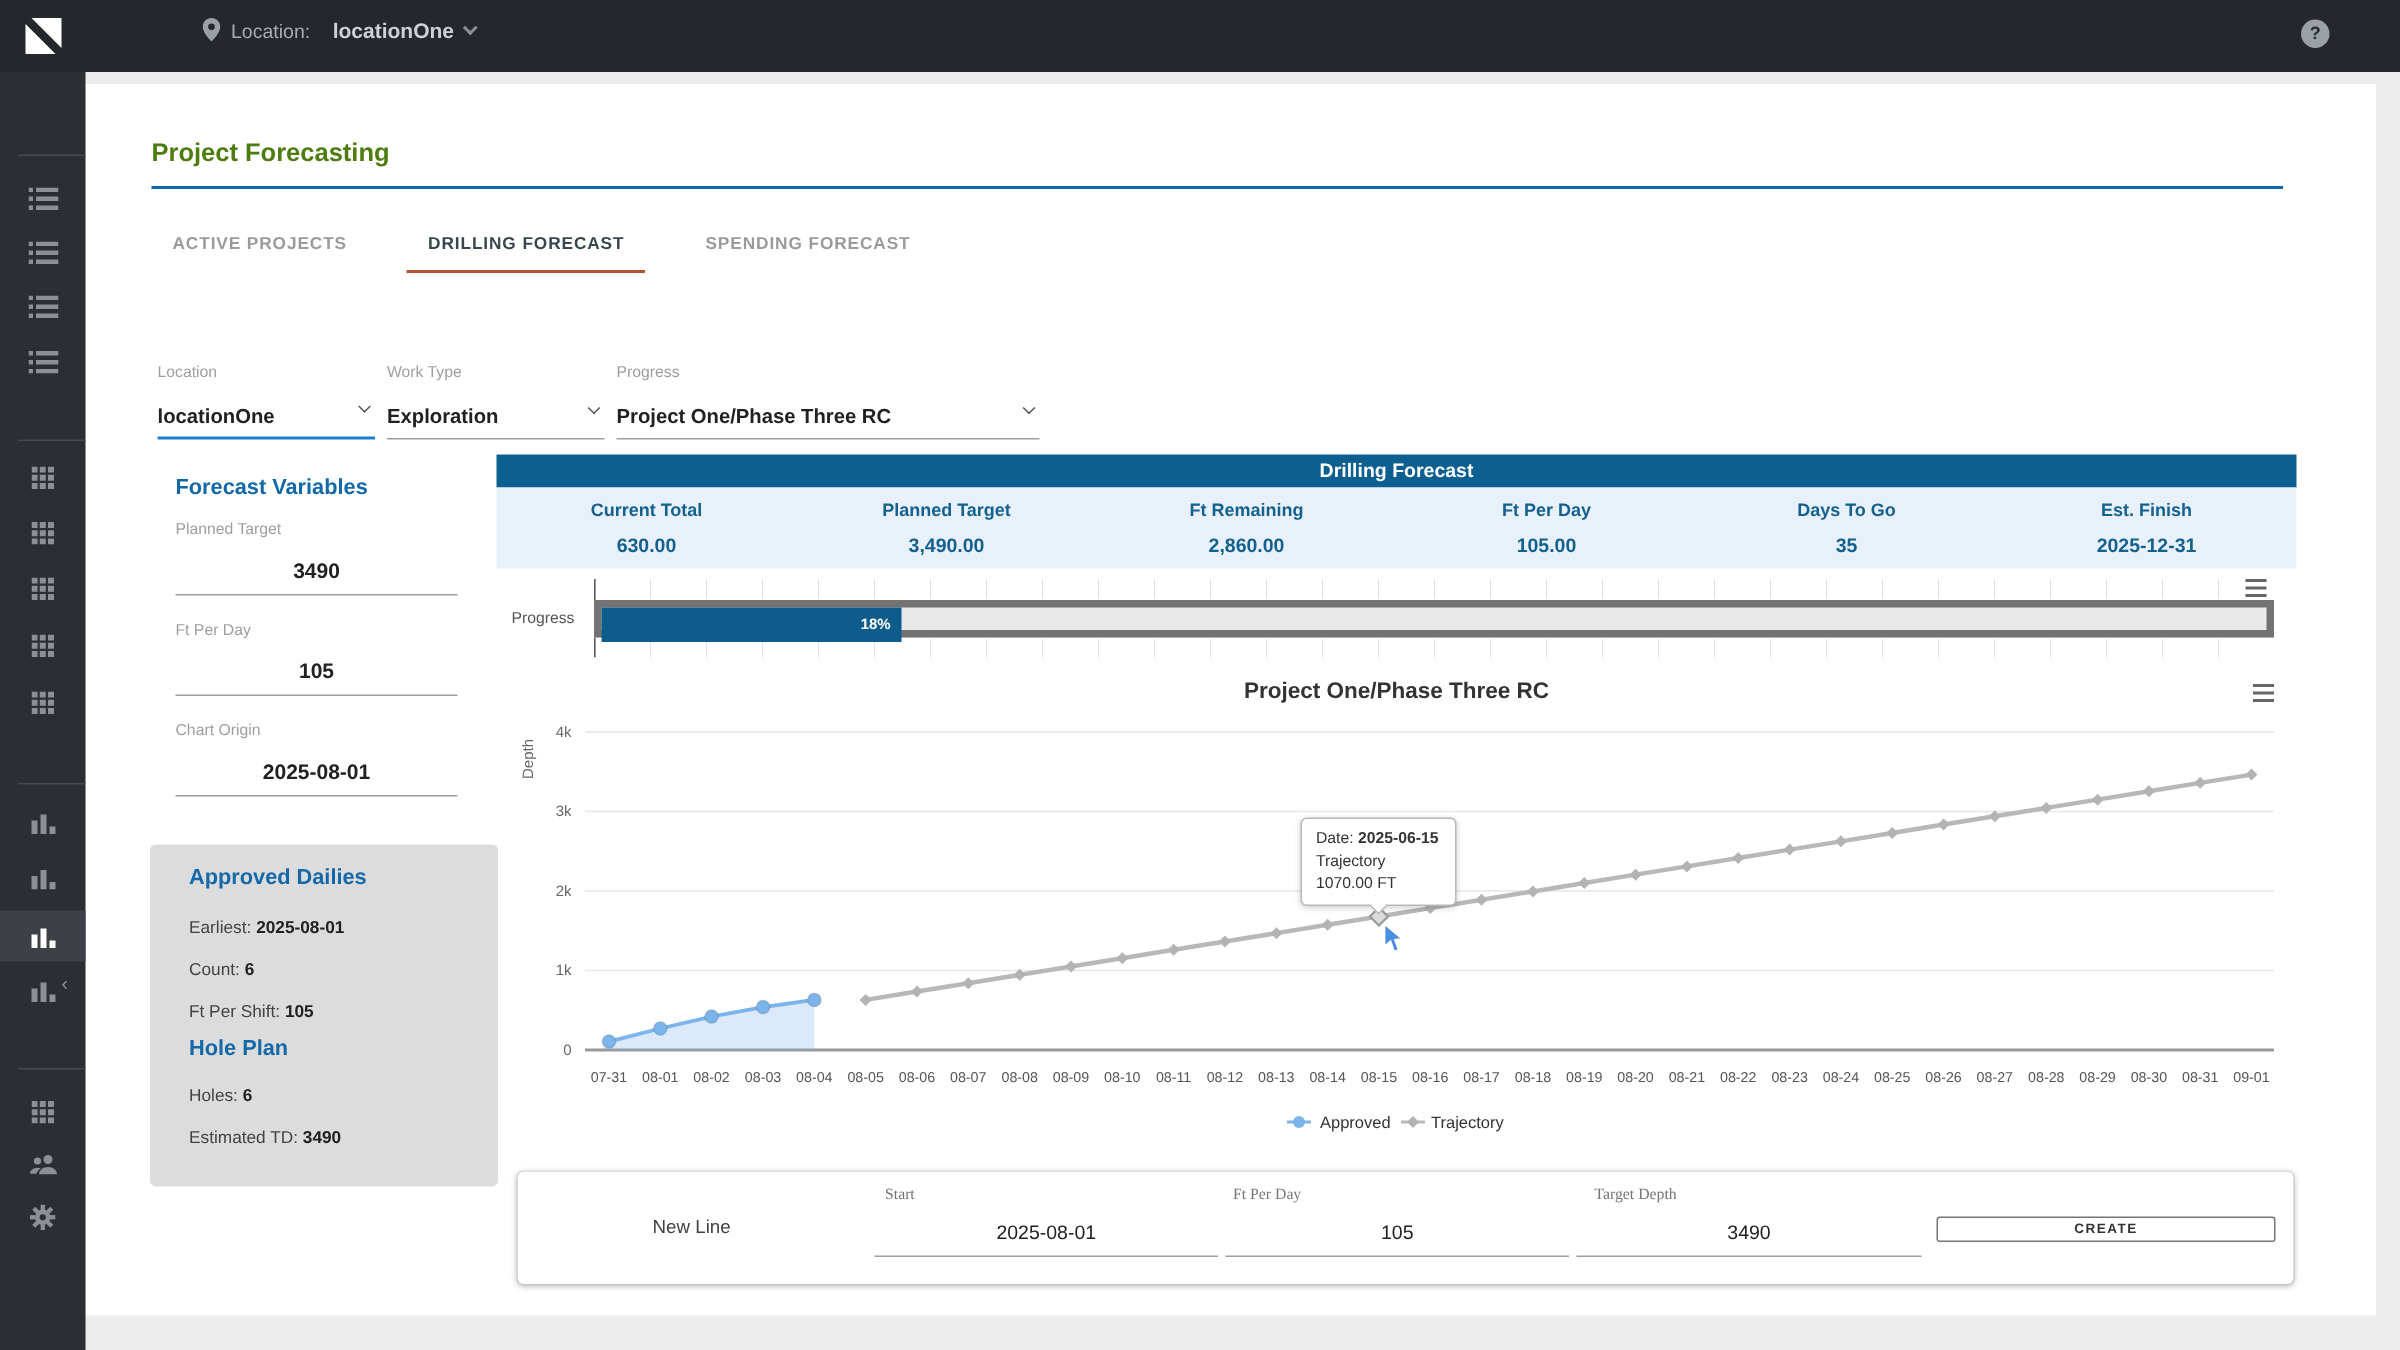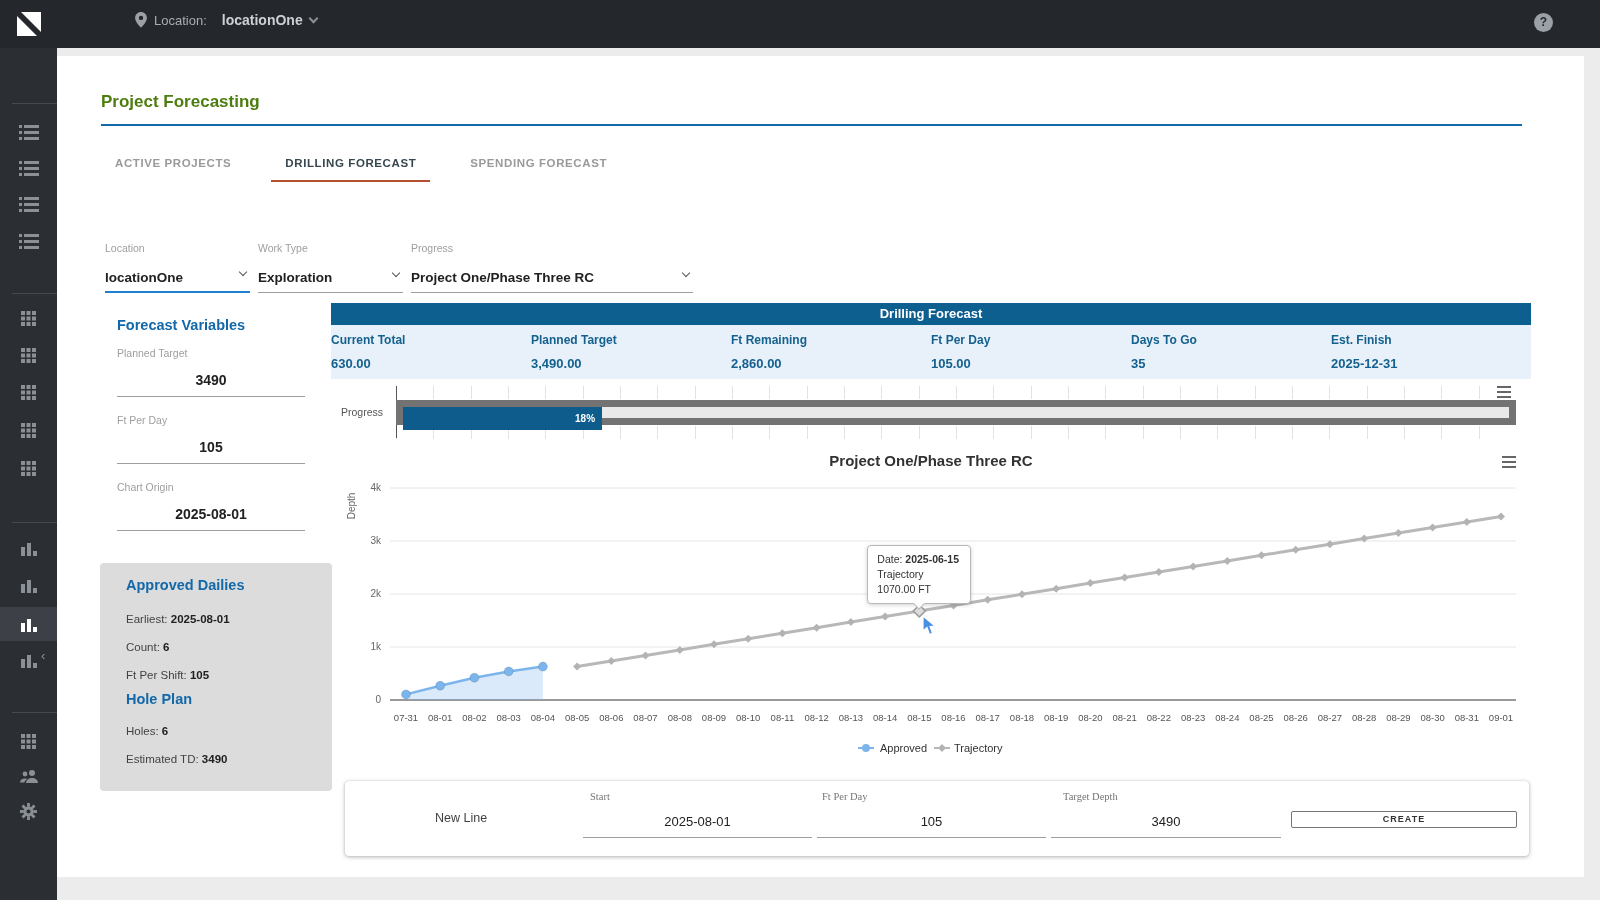--- a/index.html
+++ b/index.html
@@ -48,30 +48,30 @@
 
   
   .ad-box { position:absolute; left:43px; top:507px; width:232px; height:228px; background:#dcdcdc; border-radius:4px; }
   .ad-title { position:absolute; left:26px; font-size:14.5px; font-weight:bold; color:#1268a9; }
   .ad-item { position:absolute; left:26px; font-size:11.5px; color:#424242; }
   .ad-item b { color:#212121; }
 
   
   .ft-header { position:absolute; left:274px; top:247px; width:1200px; height:22px; background:#0d5f90; color:#fff; font-size:13px; font-weight:bold; text-align:center; line-height:22px; }
   .ft-band { position:absolute; left:274px; top:269px; width:1200px; height:54px; background:#e8f1f9; display:flex; }
-  .ft-col { flex:1; text-align:left; }
+  .ft-col { flex:1; text-align:center; }
   .ft-col-h { margin-top:8px; font-size:12px; font-weight:bold; color:#14618f; }
   .ft-col-v { margin-top:9px; font-size:13px; font-weight:bold; color:#14618f; }
 
   
   .progress-block { position:absolute; left:274px; top:326px; width:1200px; height:58px; }
   .pb-ticks { position:absolute; left:65px; width:1120px; height:13px; background:repeating-linear-gradient(to right, #e2e2e2 0 1px, transparent 1px 37.33px); }
   .pb-axis { position:absolute; left:65px; top:4px; width:1px; height:52px; background:#555; }
   .pb-label { position:absolute; left:0; top:24px; width:52px; text-align:right; font-size:10.5px; color:#555; }
-  .pb-track { position:absolute; left:65px; top:18px; width:1120px; height:25px; background:#e9e9e9; border:7px solid #737373;padding-left:31px; }
+  .pb-track { position:absolute; left:65px; top:18px; width:1120px; height:25px; background:#e9e9e9; border:5px solid #737373;padding-left:31px; }
   .pb-fill { position:absolute; left:0; top:0; height:23px; background:#0d5c8c; display:flex; align-items:center; justify-content:flex-end; }
   .pb-fill span { color:#fff; font-size:10px; font-weight:bold; padding-right:7px; }
 
   .hamburger { position:absolute; width:14px; height:12px; display:flex; flex-direction:column; justify-content:space-between; cursor:pointer; }
   .hamburger i { display:block; height:2px; background:#666; }
 
   
   .chart-block { position:absolute; left:274px; top:384px; width:1200px; height:336px; }
   .chart-title { position:absolute; left:0; top:12px; width:1200px; text-align:center; font-size:15px; font-weight:bold; color:#333; }
   .tooltip { position:absolute; width:104px; padding:6px 9px; background:#fff; border:1px solid #b8b8b8; border-radius:4px; box-shadow:0 1px 4px rgba(0,0,0,.18); font-size:10.5px; color:#333; line-height:15px; z-index:3; }

